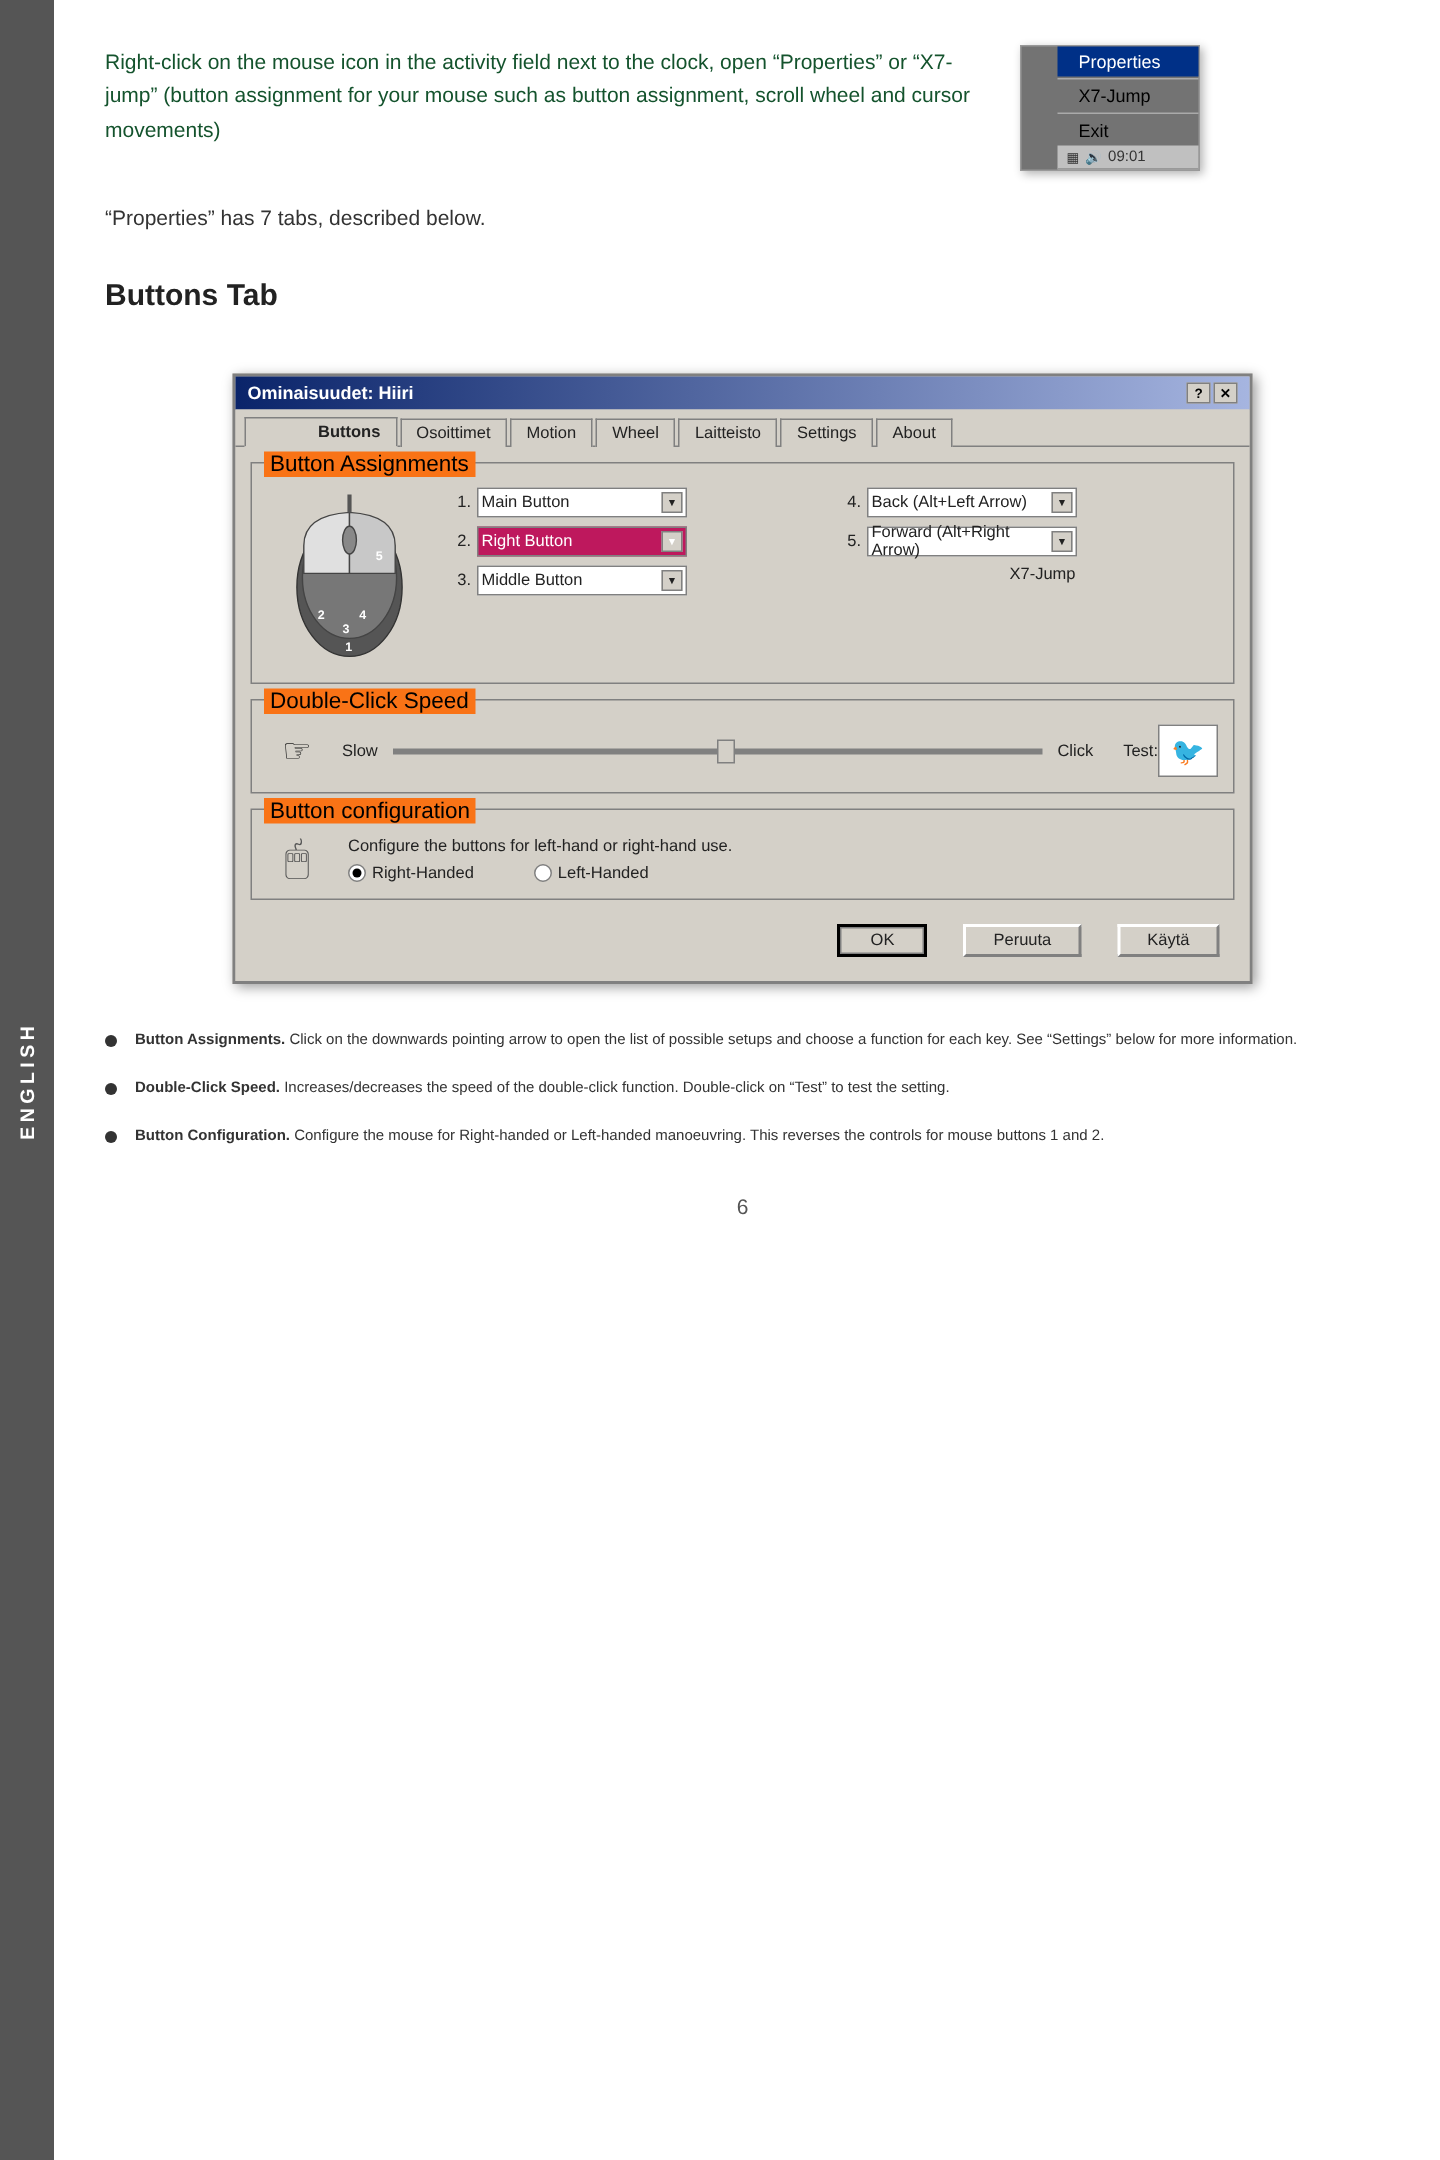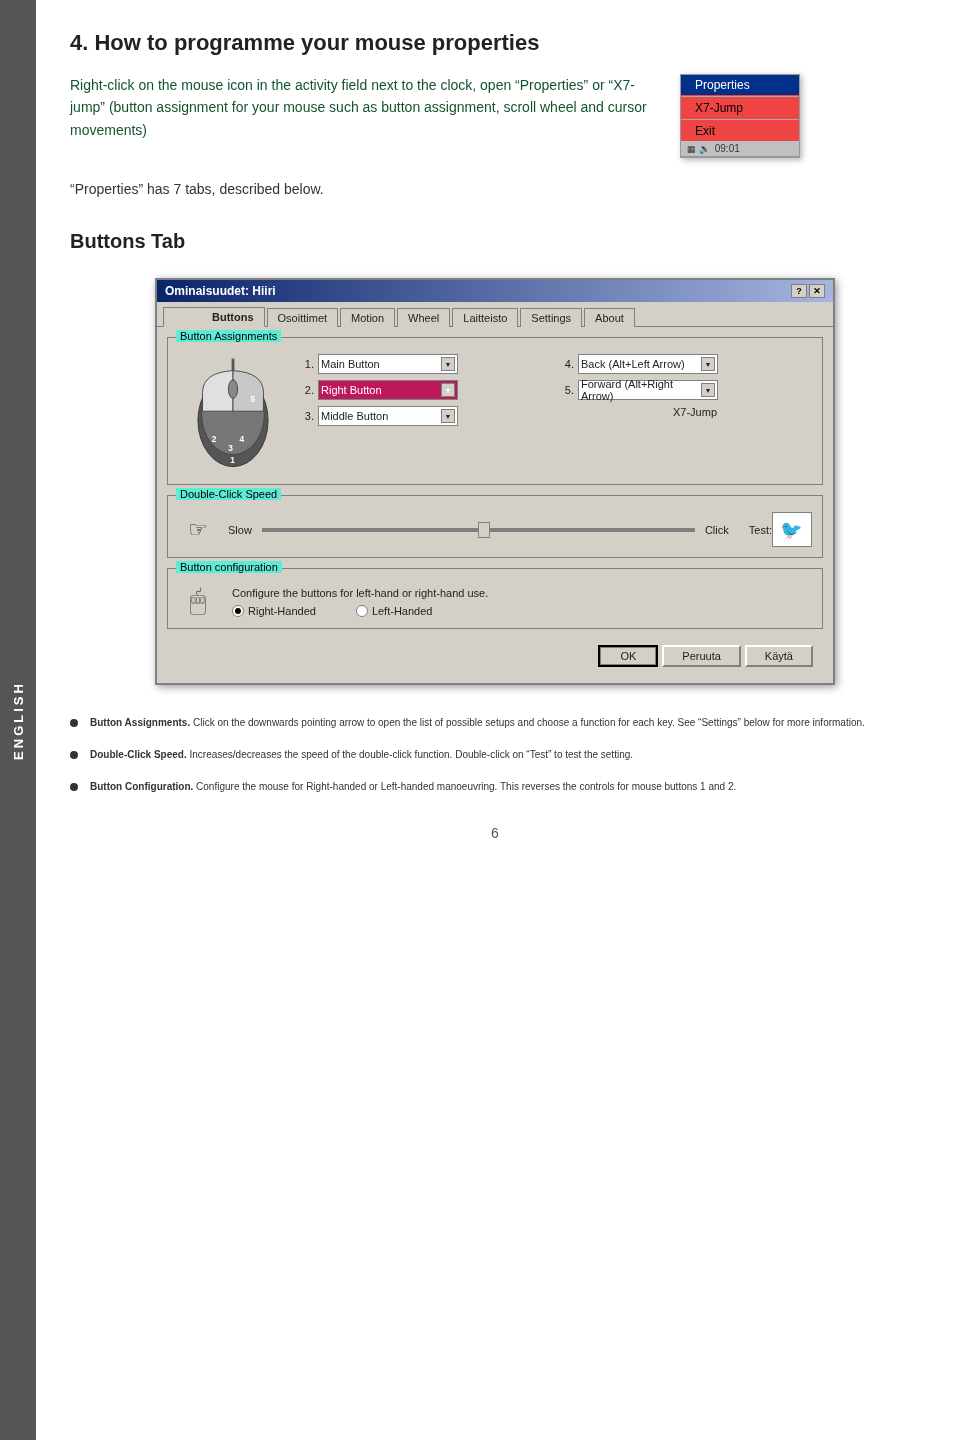--- a/index.html
+++ b/index.html
@@ -57,24 +57,25 @@
       display: inline-block;
       vertical-align: top;
     }
 
     
     .context-menu {
       display: inline-block;
       vertical-align: top;
       margin-left: 30px;
       border: 1px solid #999;
-      background: #ef4444;
+      background: #737373;
       min-width: 120px;
       font-size: 12px;
       box-shadow: 2px 2px 6px rgba(0,0,0,0.3);
+      padding-left: 24px;
     }
     .context-menu-item {
       padding: 3px 14px;
       cursor: default;
       white-space: nowrap;
       color: #000;
     }
     .context-menu-item.selected {
       background: #003087;
       color: white;
@@ -104,21 +105,21 @@
       font-size: 14px;
       color: #333;
       margin-bottom: 30px;
       line-height: 1.6;
     }
 
     .subsection-title {
       font-size: 20px;
       font-weight: bold;
       color: #222;
-      margin-bottom: 25px;
+      margin-bottom: 40px;
     }
 
     
     .dialog-wrapper {
       display: flex;
       justify-content: center;
       margin-bottom: 30px;
     }
 
     .dialog-box {
@@ -197,23 +198,23 @@
       border: 1px solid #808080;
       margin-bottom: 10px;
       padding: 8px 10px 10px 10px;
       position: relative;
       background: #d4d0c8;
     }
     .group-box-title {
       position: absolute;
       top: -8px;
       left: 8px;
-      background: #5eead4;
+      background: #f97316;
       padding: 0 4px;
-      font-size: 11px;
+      font-size: 15px;
       color: #000;
     }
 
     
     .button-assignments {
       display: flex;
       gap: 10px;
       align-items: flex-start;
       margin-top: 8px;
     }
@@ -362,21 +363,21 @@
       width: 6px;
       height: 6px;
       background: #000;
       border-radius: 50%;
     }
 
     
     .dialog-buttons {
       display: flex;
       justify-content: flex-end;
-      gap: 4px;
+      gap: 24px;
       padding: 6px 10px;
     }
     .win-button {
       padding: 3px 18px;
       background: #d4d0c8;
       border: 2px solid;
       border-color: #ffffff #808080 #808080 #ffffff;
       font-size: 11px;
       cursor: pointer;
       min-width: 60px;
@@ -440,24 +441,20 @@
   </style>
 </head>
 <body>
 
 <div class="side-tab">
   <span class="side-tab-text">ENGLISH</span>
 </div>
 
 <div class="content">
 
-  <h1 class="section-title">
-    <span>4.</span>
-    <span>How to programme your mouse properties</span>
-  </h1>
 
   <div class="intro-row">
     <p class="intro-text">Right-click on the mouse icon in the activity field next to the clock, open “Properties” or “X7-jump” (button assignment for your mouse such as button assignment, scroll wheel and cursor movements)</p>
 
     <div class="context-menu">
       <div class="context-menu-item selected">Properties</div>
       <div class="context-menu-divider"></div>
       <div class="context-menu-item">X7-Jump</div>
       <div class="context-menu-divider"></div>
       <div class="context-menu-item">Exit</div>

